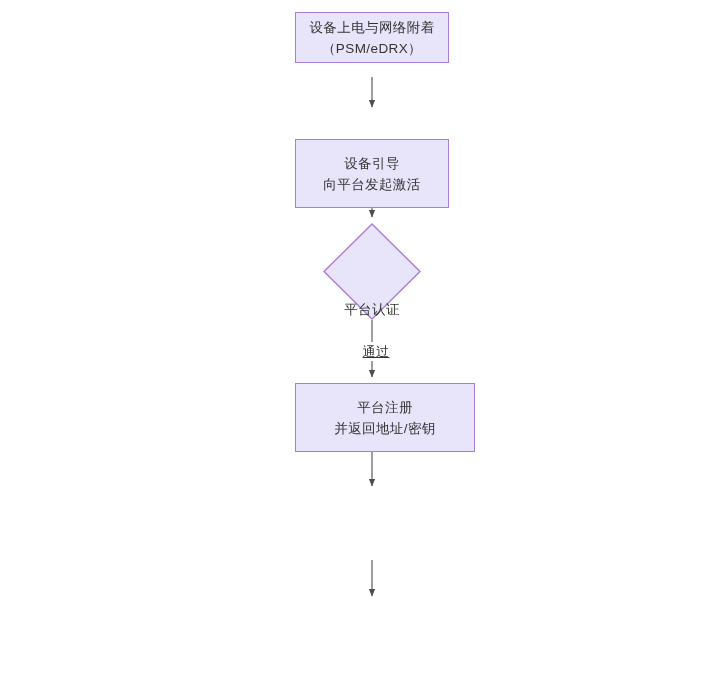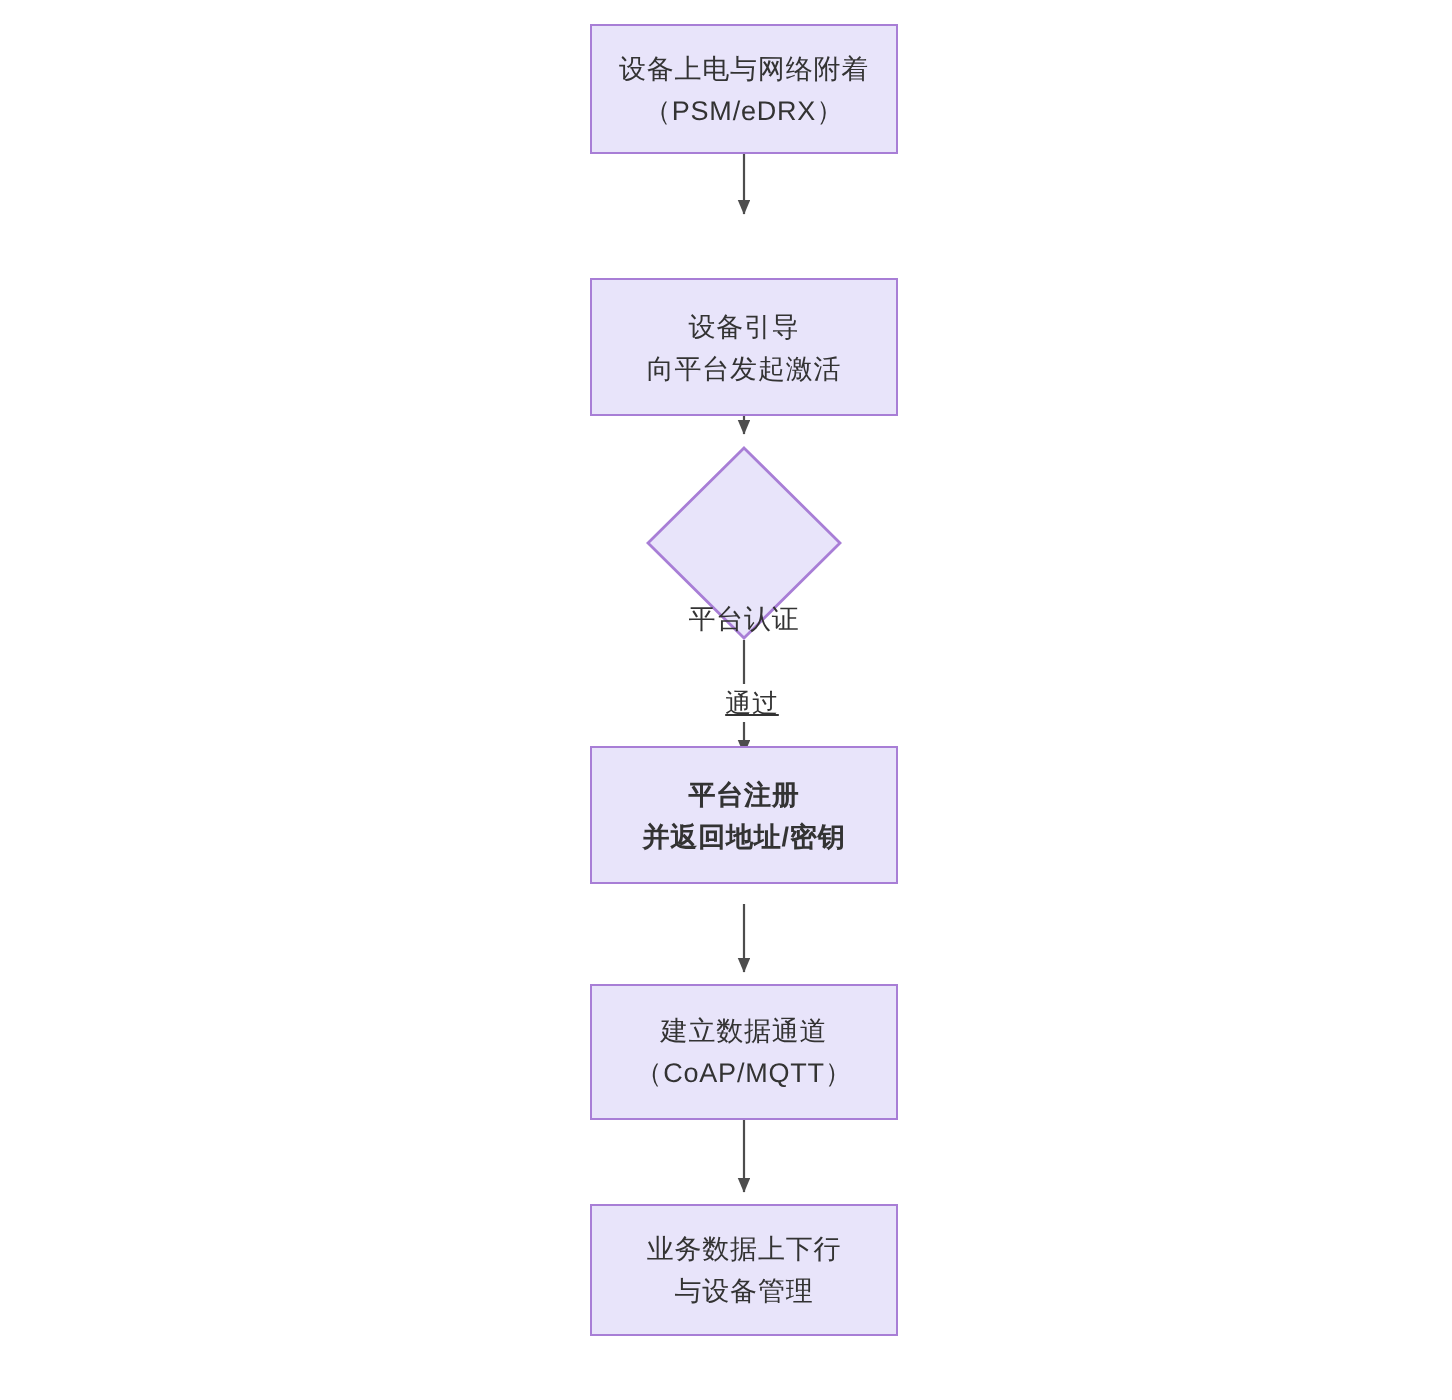--- a/index.html
+++ b/index.html
@@ -91,49 +91,41 @@
 
     <line x1="372" y1="182" x2="372" y2="217" stroke="#4d4d4d" stroke-width="1.1" marker-end="url(#arrowhead)"></line>
 
     <line x1="372" y1="320" x2="372" y2="377" stroke="#4d4d4d" stroke-width="1.1" marker-end="url(#arrowhead)"></line>
 
     <line x1="372" y1="452" x2="372" y2="486" stroke="#4d4d4d" stroke-width="1.1" marker-end="url(#arrowhead)"></line>
 
     <line x1="372" y1="560" x2="372" y2="596" stroke="#4d4d4d" stroke-width="1.1" marker-end="url(#arrowhead)"></line>
   </svg>
 
-  <div class="node process" style="left:295px; top:12px; width:154px; height:65px;">
+  <div class="node process" style="left:295px; top:12px; width:154px; height:51px;">
     <span class="node-label">设备上电与网络附着
 （PSM/eDRX）</span>
   </div>
 
   <div class="node process" style="left:295px; top:113px; width:154px; height:69px;margin-top:26px;">
     <span class="node-label">设备引导
 向平台发起激活</span>
   </div>
 
   <div class="node decision" style="left:323px; top:223px; width:98px; height:97px;align-items:flex-end;">
     <svg class="decision-shape" viewBox="0 0 98 97" preserveAspectRatio="none" xmlns="http://www.w3.org/2000/svg">
       <polygon points="49,1 97,48.5 49,96 1,48.5" fill="#e8e4fa" stroke="#a87ed6" stroke-width="1.4"></polygon>
     </svg>
     <span class="node-label">平台认证</span>
   </div>
 
   <div class="edge-label" style="left:355px; top:342px; width:36px;">
     <span>通过</span>
   </div>
 
-  <div class="node process" style="left:295px; top:373px; width:154px; height:69px;font-weight:bold;">
+  <div class="node process" style="left:295px; top:383px; width:180px; height:69px;">
     <span class="node-label">平台注册
 并返回地址/密钥</span>
   </div>
 
-  <div class="node process" style="left:295px; top:492px; width:154px; height:68px;">
-    <span class="node-label">建立数据通道
-（CoAP/MQTT）</span>
-  </div>
 
-  <div class="node process" style="left:295px; top:602px; width:154px; height:66px;">
-    <span class="node-label">业务数据上下行
-与设备管理</span>
-  </div>
 
 </div>
 
 </body></html>

